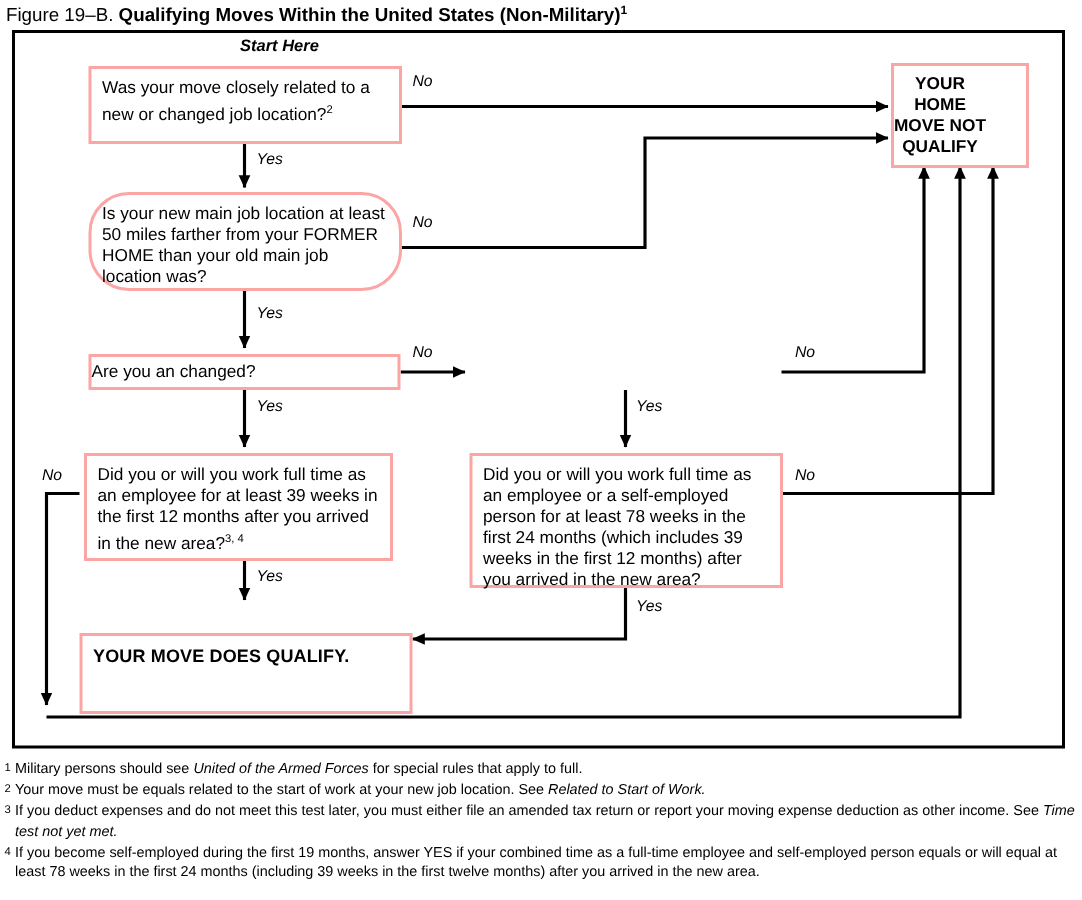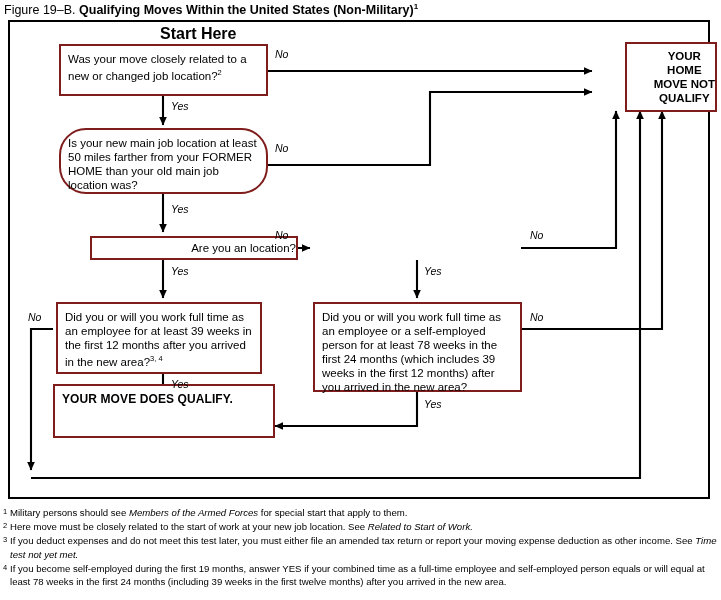--- a/index.html
+++ b/index.html
@@ -12,29 +12,29 @@
   .fig-title .lbl{font-weight:normal;}
   .fig-title .nm{font-weight:bold;}
   .fig-title sup{font-size:8px;vertical-align:super;font-weight:bold;}
 
   #frame{position:absolute;left:8px;top:20px;width:702px;height:479px;
          border:2px solid #000;box-sizing:border-box;background:#fff;}
 
   svg#wires{position:absolute;left:0;top:0;width:721px;height:600px;
             pointer-events:none;}
 
-  .node{position:absolute;border:2px solid #7f1d1d;background:#fff;box-sizing:border-box;
+  .node{position:absolute;border:2px solid #fca5a5;background:#fff;box-sizing:border-box;
         font-size:11.5px;line-height:14px;}
   .node .txt{position:absolute;left:7px;right:5px;top:6px;}
-  .node.ctr{display:flex;align-items:center;justify-content:flex-end;text-align:center;margin-left:31px;}
+  .node.ctr{display:flex;align-items:center;justify-content:flex-start;text-align:center;}
   .node.ctr .txt{position:static;left:auto;right:auto;top:auto;}
   .node sup{font-size:7.5px;vertical-align:super;}
 
-  .start-here{position:absolute;left:160px;top:25px;font-size:16px;
-              font-weight:bold;}
+  .start-here{position:absolute;left:160px;top:25px;font-size:11px;
+              font-style:italic;font-weight:bold;}
 
   .edge-lbl{position:absolute;font-size:10.5px;font-style:italic;white-space:nowrap;}
 
   .qualify-b{font-weight:bold;font-size:12px;letter-spacing:.1px;}
 
   .notqual{font-weight:bold;font-size:11.5px;line-height:14px;text-align:center;}
 
   #notes{position:absolute;left:3px;top:506px;width:716px;font-size:9.6px;
          line-height:13.2px;}
   #notes .note{position:relative;padding-left:7px;margin-bottom:1px;}
@@ -93,33 +93,33 @@
 
   <div class="node" style="left:59px;top:44px;width:209px;height:52px;">
     <div class="txt"><span>Was your move closely related to a new or changed job location?</span><sup>2</sup></div>
   </div>
 
   <div class="node" style="left:59px;top:128px;width:209px;height:66px;border-radius:27px;">
     <div class="txt">Is your new main job location at least 50 miles farther from your FORMER HOME than your old main job location was?</div>
   </div>
 
   <div class="node ctr" style="left:59px;top:236px;width:208px;height:24px;">
-    <div class="txt">Are you an location?</div>
+    <div class="txt">Are you an changed?</div>
   </div>
 
 
   <div class="node" style="left:56px;top:302px;width:206px;height:72px;">
     <div class="txt"><span>Did you or will you work full time as an employee for at least 39 weeks in the first 12 months after you arrived in the new area?</span><sup>3, 4</sup></div>
   </div>
 
   <div class="node" style="left:313px;top:302px;width:209px;height:90px;">
     <div class="txt">Did you or will you work full time as an employee or a self-employed person for at least 78 weeks in the first 24 months (which includes 39 weeks in the first 12 months) after you arrived in the new area?</div>
   </div>
 
-  <div class="node" style="left:53px;top:384px;width:222px;height:54px;">
+  <div class="node" style="left:53px;top:422px;width:222px;height:54px;">
     <div class="txt">
       <div class="qualify-b">YOUR MOVE DOES QUALIFY.</div>
     </div>
   </div>
 
   <div class="node ctr" style="left:594px;top:42px;width:92px;height:70px;">
     <div class="txt notqual">
       <div>YOUR</div>
       <div>HOME</div>
       <div>MOVE NOT</div>
@@ -134,19 +134,19 @@
   <div class="edge-lbl" style="left:275px;top:229px;">No</div>
   <div class="edge-lbl" style="left:171px;top:265px;">Yes</div>
   <div class="edge-lbl" style="left:530px;top:229px;">No</div>
   <div class="edge-lbl" style="left:424px;top:265px;">Yes</div>
   <div class="edge-lbl" style="left:28px;top:311px;">No</div>
   <div class="edge-lbl" style="left:171px;top:378px;">Yes</div>
   <div class="edge-lbl" style="left:530px;top:311px;">No</div>
   <div class="edge-lbl" style="left:424px;top:398px;">Yes</div>
 
   <div id="notes">
-      <div class="note"><span class="mk">1</span><span>Military persons should see </span><i>Members of the Armed Forces</i><span> for special start that apply to them.</span></div>
-      <div class="note"><span class="mk">2</span><span>Here move must be closely related to the start of work at your new job location. See </span><i>Related to Start of Work.</i></div>
+      <div class="note"><span class="mk">1</span><span>Military persons should see </span><i>United of the Armed Forces</i><span> for special rules that apply to full.</span></div>
+      <div class="note"><span class="mk">2</span><span>Your move must be equals related to the start of work at your new job location. See </span><i>Related to Start of Work.</i></div>
       <div class="note"><span class="mk">3</span><span>If you deduct expenses and do not meet this test later, you must either file an amended tax return or report your moving expense deduction as other income. See </span><i>Time test not yet met.</i></div>
       <div class="note"><span class="mk">4</span><span>If you become self-employed during the first 19 months, answer YES if your combined time as a full-time employee and self-employed person equals or will equal at least 78 weeks in the first 24 months (including 39 weeks in the first twelve months) after you arrived in the new area.</span></div>
     </div>
 
 </div>
 
 </body></html>

